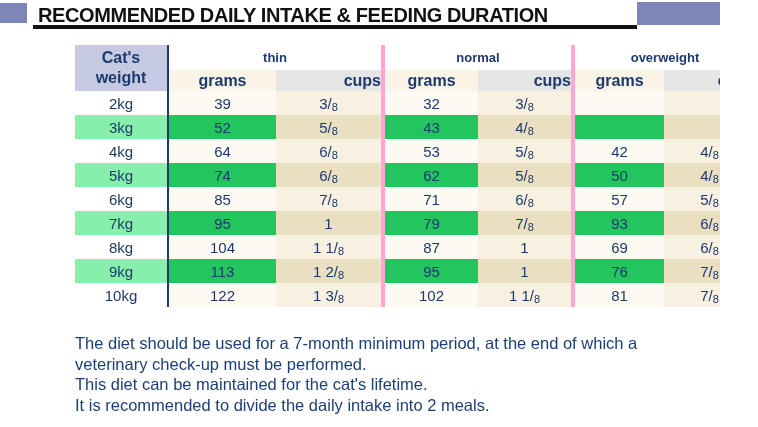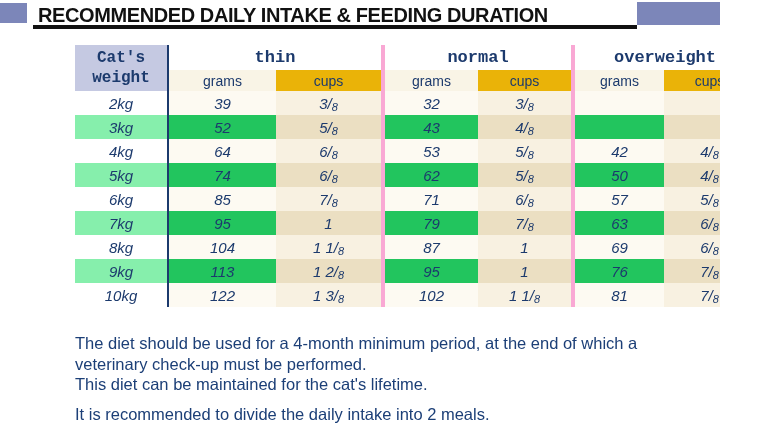--- a/index.html
+++ b/index.html
@@ -54,56 +54,56 @@
     padding: 0;
   }
   th.weight-hdr {
     background: #c5c9e2;
     font-size: 16px;
     font-weight: bold;
     line-height: 1.25;
     padding: 0 14px;
     border-right: 2px solid #1c3a6d;
   }
-  tr.sec-row { height: 25px; font-family: Liberation Mono, monospace; }
+  tr.sec-row { height: 25px; }
   tr.unit-row { height: 21px; }
   th.section {
-    font-size: 17px;
+    font-size: 13px;
     font-weight: bold;
     background: #ffffff;
     vertical-align: bottom;
     padding-bottom: 1px;
   }
   th.unit {
-    font-weight: 400;
-    font-size: 14px;
+    font-weight: 700;
+    font-size: 16px;
   }
   th.unit.g { background: #f9f4e6; }
-  th.unit.c { background: #eab308; }
+  th.unit.c { background: #e5e5e5; text-align: right; }
   .sec-start { border-left: 4px solid #f9a8d4; }
 
-  tbody tr { height: 24px; font-style: italic; }
+  tbody tr { height: 24px; }
   tbody td { font-size: 15px; }
   tbody td.w { background: #ffffff; border-right: 2px solid #1c3a6d; }
   tbody td.g { background: #fdfaf2; }
   tbody td.c { background: #f8f1e1; margin-left: 44px; }
   tbody tr.alt td.w { background: #86efac; }
   tbody tr.alt td.g { background: #22c55e; }
   tbody tr.alt td.c { background: #ebdfc2; }
   .den { font-size: 11px; position: relative; top: 2px; }
 
   
   .notes {
     position: absolute; left: 75px; top: 333px;
     width: 590px;
     color: #1c3f77;
     font-size: 16.5px;
     line-height: 20.5px;
   }
-  .notes p.spaced { margin-top: 9px; }
+  .notes p.spaced { }
 </style>
 </head>
 <body>
 
 <div class="page">
 
   <div class="accent-left"></div>
   <div class="accent-right"></div>
   <h1 class="title">RECOMMENDED DAILY INTAKE &amp; FEEDING DURATION</h1>
   <div class="title-underline"></div>
@@ -179,21 +179,21 @@
           <td class="c">6/<span class="den">8</span></td>
           <td class="g sec-start">57</td>
           <td class="c">5/<span class="den">8</span></td>
         </tr>
         <tr class="alt">
           <td class="w">7kg</td>
           <td class="g">95</td>
           <td class="c">1</td>
           <td class="g sec-start">79</td>
           <td class="c">7/<span class="den">8</span></td>
-          <td class="g sec-start">63</td>
+          <td class="g sec-start">93</td>
           <td class="c">6/<span class="den">8</span></td>
         </tr>
         <tr>
           <td class="w">8kg</td>
           <td class="g">104</td>
           <td class="c">1 1/<span class="den">8</span></td>
           <td class="g sec-start">87</td>
           <td class="c">1</td>
           <td class="g sec-start">69</td>
           <td class="c">6/<span class="den">8</span></td>
@@ -213,18 +213,18 @@
           <td class="c">1 3/<span class="den">8</span></td>
           <td class="g sec-start">102</td>
           <td class="c">1 1/<span class="den">8</span></td>
           <td class="g sec-start">81</td>
           <td class="c">7/<span class="den">8</span></td>
         </tr>
       </tbody>
   </table>
 
   <div class="notes">
-    <p>The diet should be used for a 4-month minimum period, at the end of which a veterinary check-up must be performed.</p>
+    <p>The diet should be used for a 7-month minimum period, at the end of which a veterinary check-up must be performed.</p>
     <p>This diet can be maintained for the cat's lifetime.</p>
     <p class="spaced">It is recommended to divide the daily intake into 2 meals.</p>
   </div>
 
 </div>
 
 </body></html>

